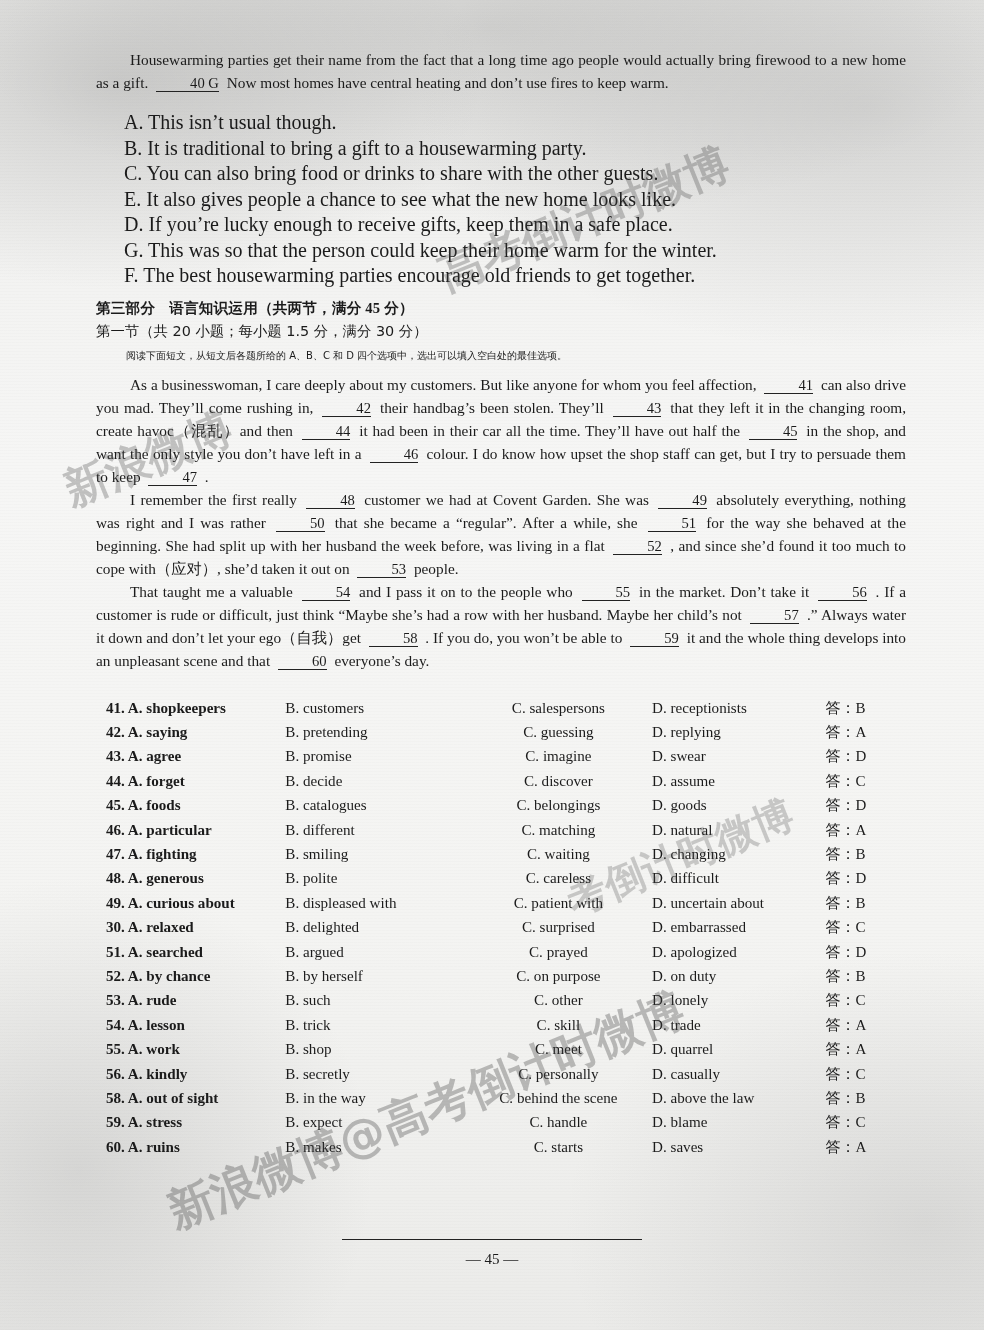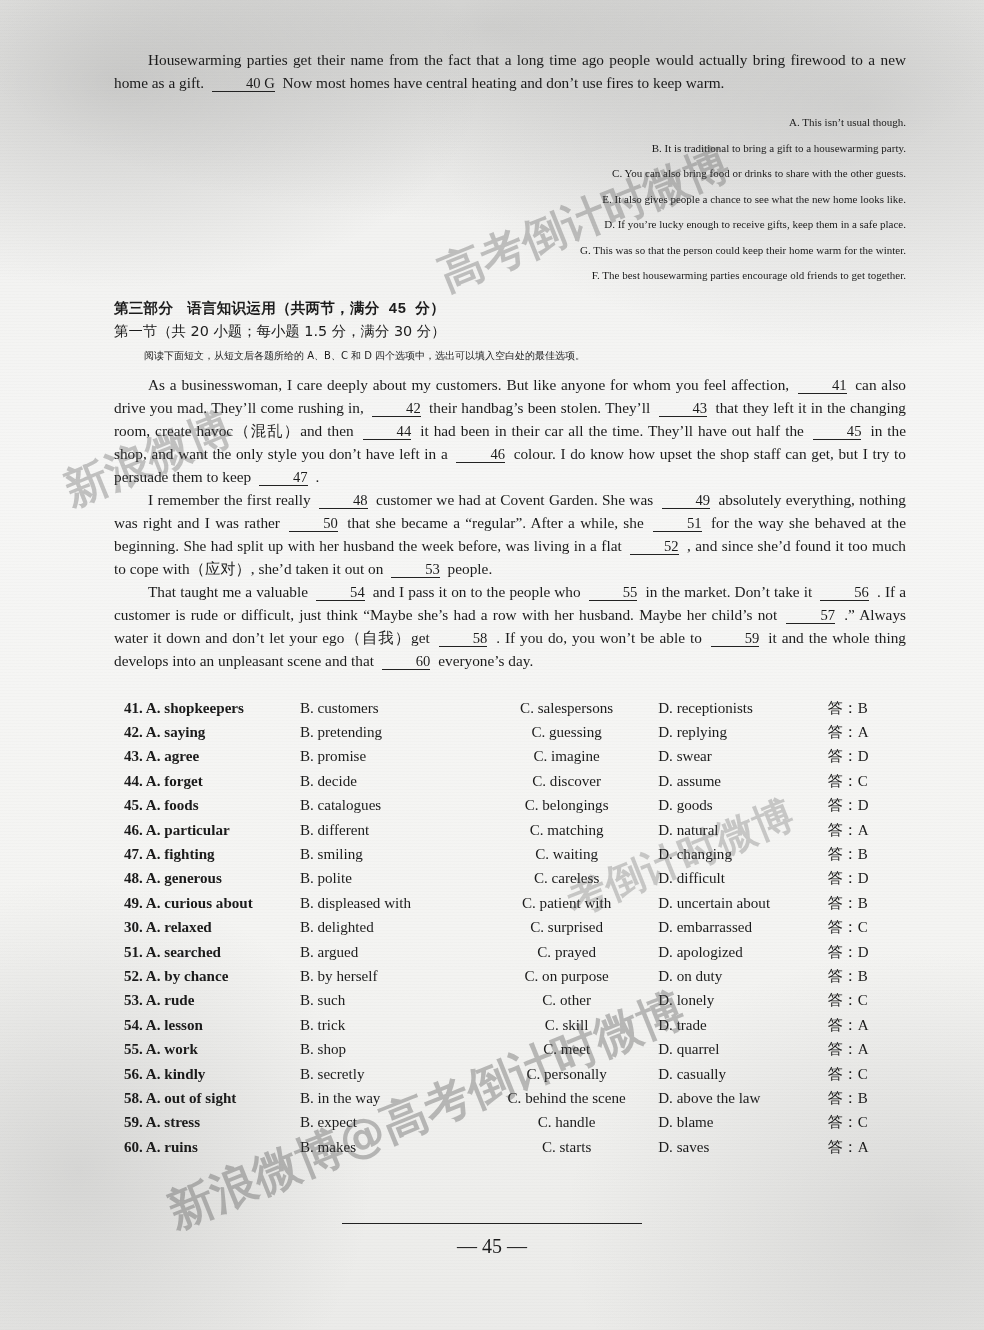--- a/index.html
+++ b/index.html
@@ -24,50 +24,48 @@
     pointer-events:none;
   }
   .bg-grain {
     position:absolute; inset:0;
     background:
       repeating-linear-gradient(0deg, rgba(0,0,0,.012) 0 1px, rgba(0,0,0,0) 1px 3px);
     pointer-events:none;
   }
   .page {
     position:absolute; inset:0;
-    padding:48px 78px 0 76px;
+    padding:48px 78px 0 96px;
     box-sizing:border-box;
-    margin-left:38px;
   }
   
   .para {
     font-size:15.3px;
     line-height:23px;
     text-align:justify;
     margin:0 0 2px 0;
   }
   .para.indent { text-indent:34px; }
   .blank {
     display:inline-block;
     min-width:44px;
     text-align:center;
     border-bottom:1.2px solid #222;
     line-height:16px;
     margin:0 4px;
     font-size:14.6px;
   }
   .opt-list { margin:16px 0 0 0; }
   .opt-line {
-    font-size:11px;
+    font-size:20px;
     line-height:25.5px;
     padding-left:28px;
-    text-align:right;
   }
   .section-head {
-    font-family:Liberation Mono, monospace;
+    font-family:Liberation Serif, serif;
     font-size:14.6px;
     font-weight:bold;
     margin-top:10px;
     letter-spacing:.2px;
   }
   .section-head .sp { display:inline-block; width:14px; }
   .sub-head {
     font-family:"DejaVu Sans", sans-serif;
     font-size:14.4px;
     margin-top:4px;
@@ -98,23 +96,23 @@
   td.c-c   { width:186px;text-align:center; }
   td.c-d   { width:172px; }
   td.c-ans { width:80px; font-family:"DejaVu Sans", sans-serif; font-size:14.2px; }
   td.c-ans .lab { font-family:"DejaVu Sans", sans-serif; }
   td.c-ans .val { font-family:"Liberation Serif", serif; font-size:15px; }
 
   
   .footer {
     position:absolute;
     left:0; right:0;
-    bottom:72px;
+    bottom:62px;
     text-align:center;
-    font-size:20px;
+    font-size:15px;
     font-family:"Liberation Serif", serif;
   }
   .footer .rule {
     position:absolute;
     left:50%; transform:translateX(-50%);
     top:-12px;
     width:300px; height:0;
     border-top:1.4px solid #222;
   }
 

